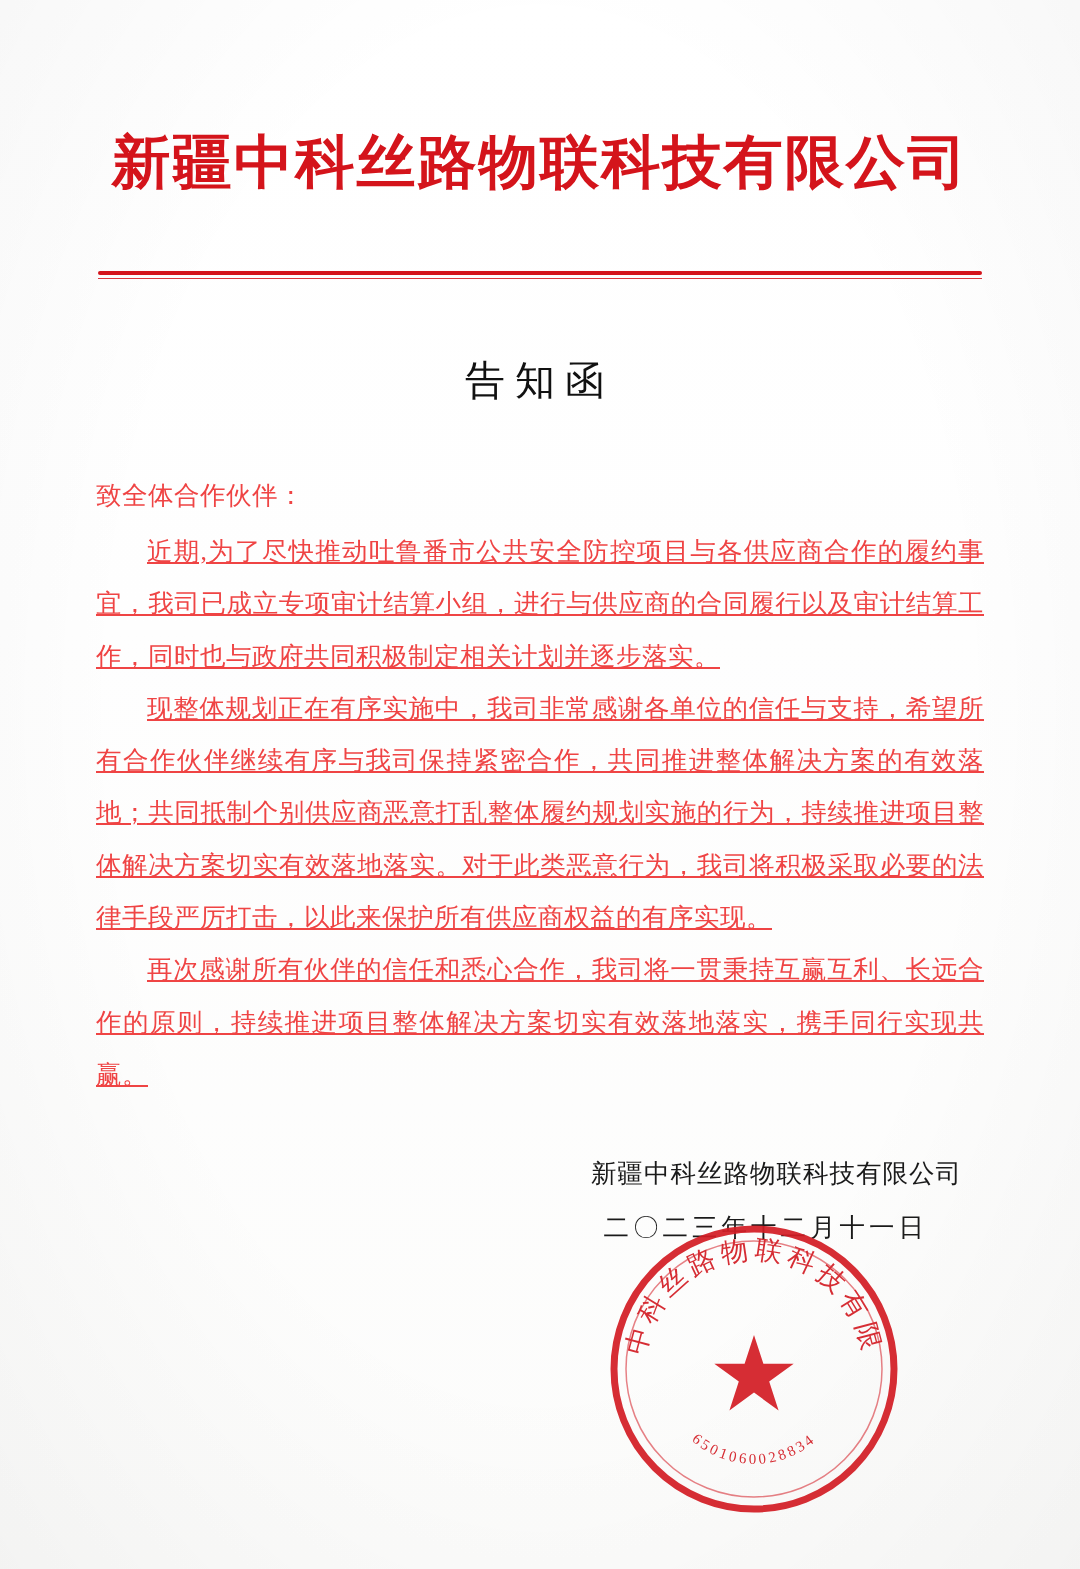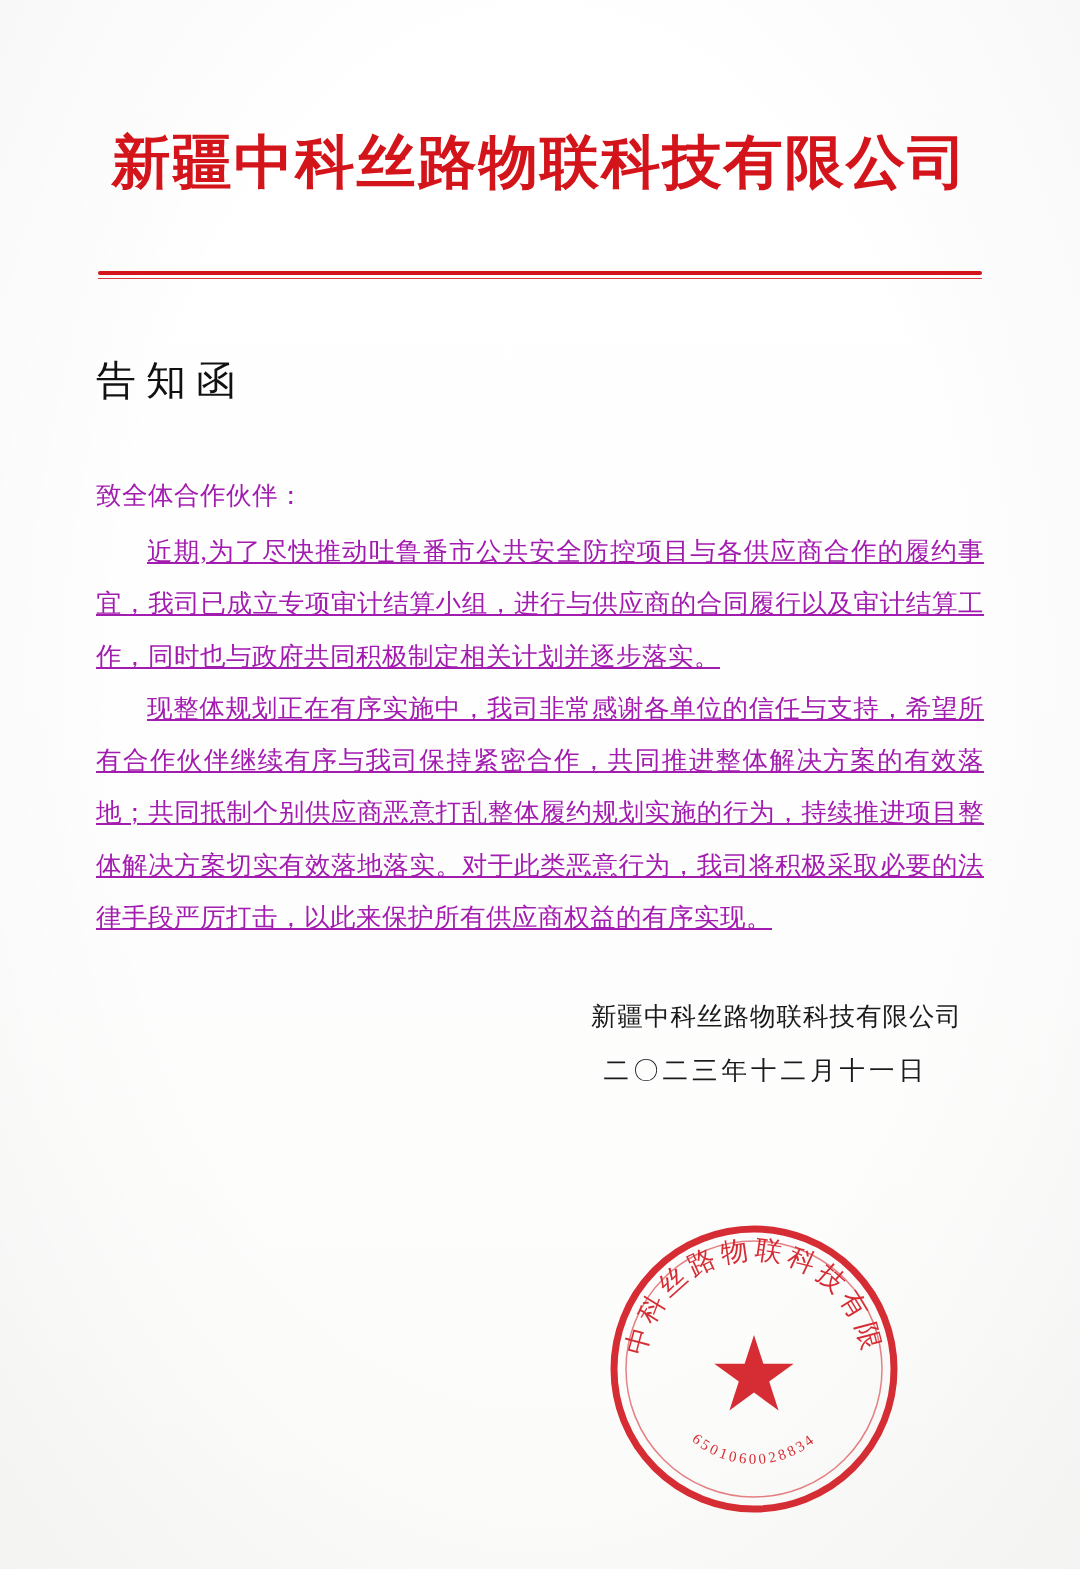--- a/index.html
+++ b/index.html
@@ -74,33 +74,33 @@
     right: 2px;
     top: 7px;
     height: 1px;
     background: #d4141b;
     opacity: .85;
   }
 
   
   .doc-title {
     margin-top: 72px;
-    text-align: left;
+    text-align: center;
     font-size: 40px;
     letter-spacing: 10px;
     font-weight: 400;
     color: #111;
   }
 
   
   .body-copy {
     margin-top: 62px;
     font-size: 25.5px;
     line-height: 2.05;
-    color: #a21caf;
+    color: #ef4444;
     letter-spacing: .5px;
     text-align: justify;
     text-justify: inter-ideograph;
   }
   .salutation {
     margin: 0 0 4px 0;
   }
   .para {
     margin: 0;
     text-indent: 2em;
@@ -156,20 +156,21 @@
       <div class="rule-thin"></div>
     </div>
   </header>
 
   <h1 class="doc-title">告知函</h1>
 
   <section class="body-copy">
     <p class="salutation">致全体合作伙伴：</p>
     <p class="para">近期,为了尽快推动吐鲁番市公共安全防控项目与各供应商合作的履约事宜，我司已成立专项审计结算小组，进行与供应商的合同履行以及审计结算工作，同时也与政府共同积极制定相关计划并逐步落实。</p>
     <p class="para">现整体规划正在有序实施中，我司非常感谢各单位的信任与支持，希望所有合作伙伴继续有序与我司保持紧密合作，共同推进整体解决方案的有效落地；共同抵制个别供应商恶意打乱整体履约规划实施的行为，持续推进项目整体解决方案切实有效落地落实。对于此类恶意行为，我司将积极采取必要的法律手段严厉打击，以此来保护所有供应商权益的有序实现。</p>
+    <p class="para">再次感谢所有伙伴的信任和悉心合作，我司将一贯秉持互赢互利、长远合作的原则，持续推进项目整体解决方案切实有效落地落实，携手同行实现共赢。</p>
   </section>
 
   <section class="signoff">
     <div class="line">新疆中科丝路物联科技有限公司</div>
     <div class="date">二〇二三年十二月十一日</div>
   </section>
 
 </div>
 
 <div class="seal">

